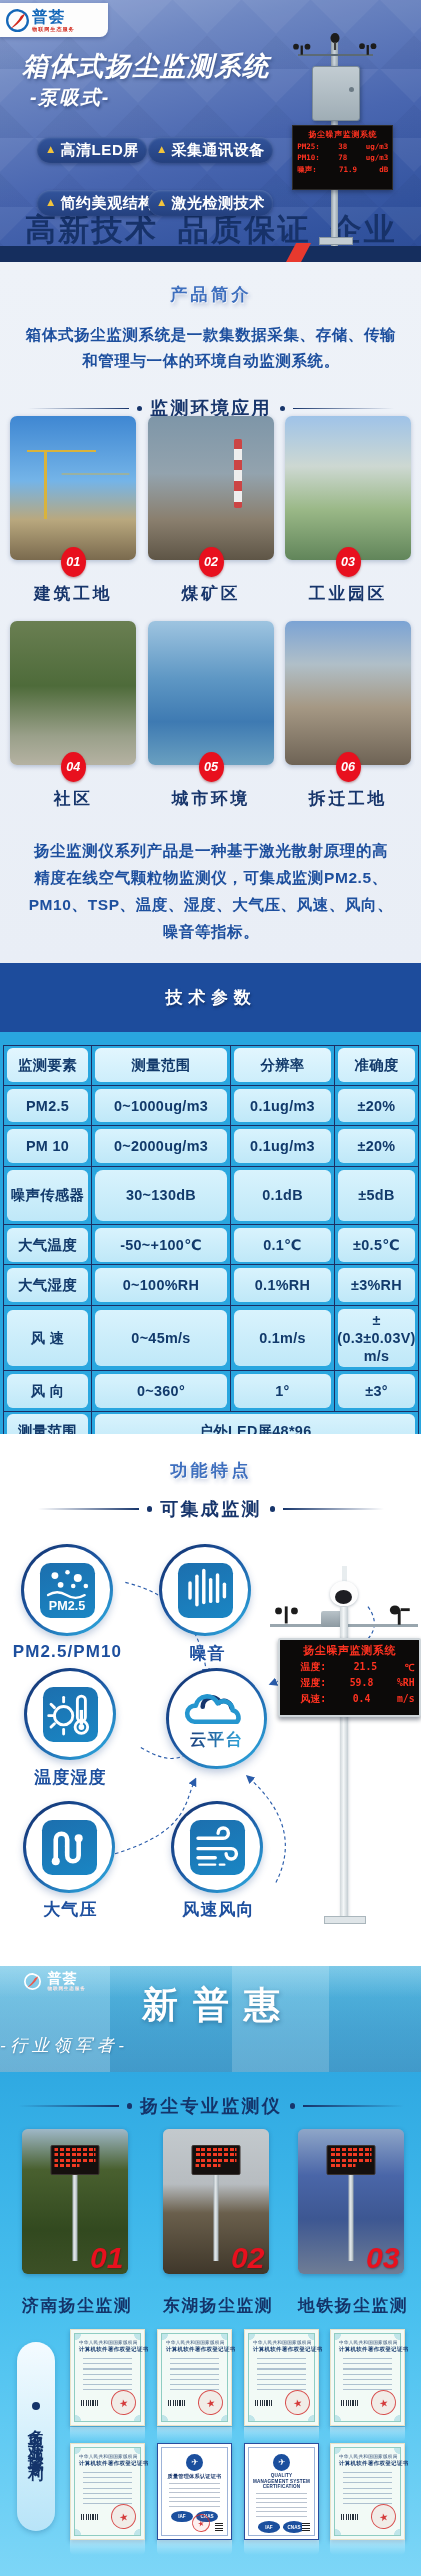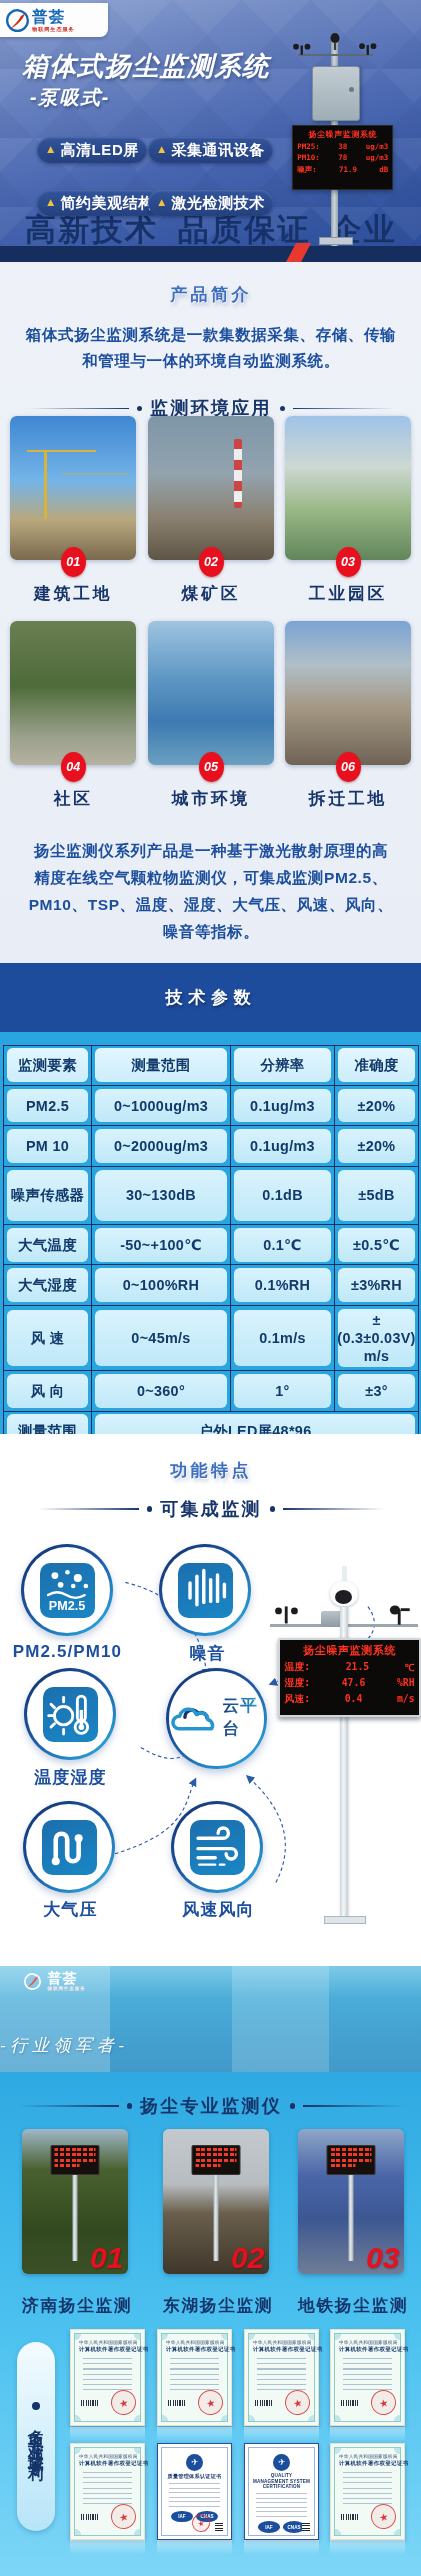--- a/index.html
+++ b/index.html
@@ -85,34 +85,34 @@
   
   .sec-features{height:532px;background:#fff;}
   .sec-features .big-title{padding-top:25px;}
   .sec-features .deco-heading{margin-top:15px;}
   .flow{position:absolute;left:0;top:0;pointer-events:none;}
   .feat{position:absolute;width:92px;height:92px;border-radius:50%;background:linear-gradient(140deg,#12306b 0%,#1c55a0 45%,#2fb3e6 100%);padding:2.9px;box-sizing:border-box;box-shadow:0 3.4px 7px rgba(30,70,140,.25);}
   .feat-inner{width:100%;height:100%;border-radius:50%;background:#fff;display:flex;align-items:center;justify-content:center;}
   .icon-sq{width:55px;height:55px;border-radius:10.3px;background:linear-gradient(160deg,#1c6fae,#1a86c4);display:flex;align-items:center;justify-content:center;position:relative;}
   .feat-label{position:absolute;font-size:17px;font-weight:bold;color:#1d4f9e;letter-spacing:1.1px;text-align:center;white-space:nowrap;}
   .hub{position:absolute;left:166px;top:234px;width:101px;height:101px;border-radius:50%;background:linear-gradient(140deg,#12306b 0%,#1c55a0 45%,#2fb3e6 100%);padding:3.4px;box-sizing:border-box;box-shadow:0 3.4px 8px rgba(30,70,140,.3);}
-  .hub-inner{width:100%;height:100%;border-radius:50%;background:#fff;display:flex;align-items:center;justify-content:center;}
+  .hub-inner{width:100%;height:100%;border-radius:50%;background:#fff;display:flex;flex-direction:column;align-items:center;justify-content:center;}
   .hub-label{font-size:16.7px;font-weight:bold;letter-spacing:1.1px;background:linear-gradient(90deg,#1b3f7d,#2fa6dc);-webkit-background-clip:text;background-clip:text;color:transparent;margin-top:-3.4px;}
   .pm-badge{position:absolute;left:0;right:0;bottom:4.6px;text-align:center;color:#fff;font-weight:bold;font-size:12.6px;font-family:"Liberation Sans",sans-serif;}
   
   .big-device{position:absolute;left:254px;top:122px;width:168px;height:379px;}
   .bd-pole{position:absolute;left:86px;top:51px;width:8px;height:313px;background:linear-gradient(90deg,#cfd6da,#f4f7f8 45%,#c4cdd2);box-shadow:0.6px 1.1px 2.9px rgba(60,80,100,.25);}
   .bd-cam-mast{position:absolute;left:88px;top:10.3px;width:4.6px;height:23px;background:#e8edef;}
   .bd-cam{position:absolute;left:76px;top:25px;width:28px;height:25px;background:#fdfdfd;border-radius:50% 50% 46% 46%;box-shadow:0 1.1px 2.9px rgba(60,80,100,.35);}
   .bd-cam::after{content:"";position:absolute;left:5.2px;top:9.2px;width:17px;height:14px;border-radius:50%;background:#1d1d22;}
   .bd-cross{position:absolute;left:16px;top:68px;width:148px;height:2.9px;background:#99a6ae;}
   .bd-cap{position:absolute;left:67px;top:55px;width:21px;height:16px;background:linear-gradient(180deg,#b9c3c9,#8d9aa2);border-radius:2.3px;}
   .bd-led{position:absolute;left:24px;top:82px;width:130px;height:68px;padding:3.4px 4.6px;border:2.3px solid #cfd6da;border-radius:2.3px;}
   .bd-led .led-title{font-size:11px;}
-  .bd-led .led-row{font-size:9.8px;margin-top:2.9px;}
+  .bd-led .led-row{font-size:9.8px;margin-top:2.9px;margin-left:16px;}
   .bd-base{position:absolute;left:70px;top:360px;width:40px;height:5.7px;background:#dfe5e8;border:0.6px solid #aab6bc;}
   .anemo{position:absolute;width:25px;height:23px;}
   .anemo.l{left:19.5px;top:48px;} .anemo.r{left:133px;top:47px;}
 
   
   .sec-company{height:106px;background:linear-gradient(180deg,#3fb0de 0%,#2f97cc 60%,#2a8cc2 100%);}
   .sec-company::before{content:"";position:absolute;inset:0;background:
      linear-gradient(180deg,rgba(255,255,255,.25) 0,rgba(255,255,255,0) 30%),
      linear-gradient(90deg,rgba(225,245,250,.35) 0 26%,rgba(170,215,235,.18) 26% 55%,rgba(225,245,250,.30) 55% 78%,rgba(170,215,235,.18) 78%);}
   .mini-logo{position:absolute;left:21px;top:4.6px;display:flex;align-items:center;z-index:3;}
@@ -584,21 +584,21 @@
       <div class="bd-pole"></div>
       <div class="bd-led led">
         <div class="led-title">扬尘噪声监测系统</div>
         <div class="led-row">
             <span>温度:</span>
             <span>21.5</span>
             <span>℃</span>
           </div>
         <div class="led-row">
             <span>湿度:</span>
-            <span>47.6</span>
+            <span>59.8</span>
             <span>%RH</span>
           </div>
         <div class="led-row">
             <span>风速:</span>
             <span>0.4</span>
             <span>m/s</span>
           </div>
       </div>
       <div class="bd-base"></div>
     </div>
@@ -608,20 +608,21 @@
     <div class="mini-logo">
       <svg class="logo-swirl" style="width:17px;height:17px;" viewBox="0 0 40 40">
         <path d="M20 2 A18 18 0 1 0 38 20 C38 10 30 4 20 2 Z" fill="none" stroke="#ffffff" stroke-width="4"></path>
         <path d="M8 34 C18 30 30 18 33 8 L26 12 C22 20 14 28 8 34 Z" fill="#e85a4e"></path>
       </svg>
       <div class="logo-txt">
         <div class="logo-name">普荟</div>
         <div class="logo-tag">物联网生态服务</div>
       </div>
     </div>
+    <div class="company-title">新普惠</div>
     <div class="company-sub">-行业领军者-</div>
   </section>
 
   <section class="sec-cases">
     <div class="deco-heading cases-heading">
       <span class="line-l"></span>
         <span class="dot"></span>
       <span class="txt">扬尘专业监测仪</span>
       <span class="dot"></span>
         <span class="line-r"></span>

